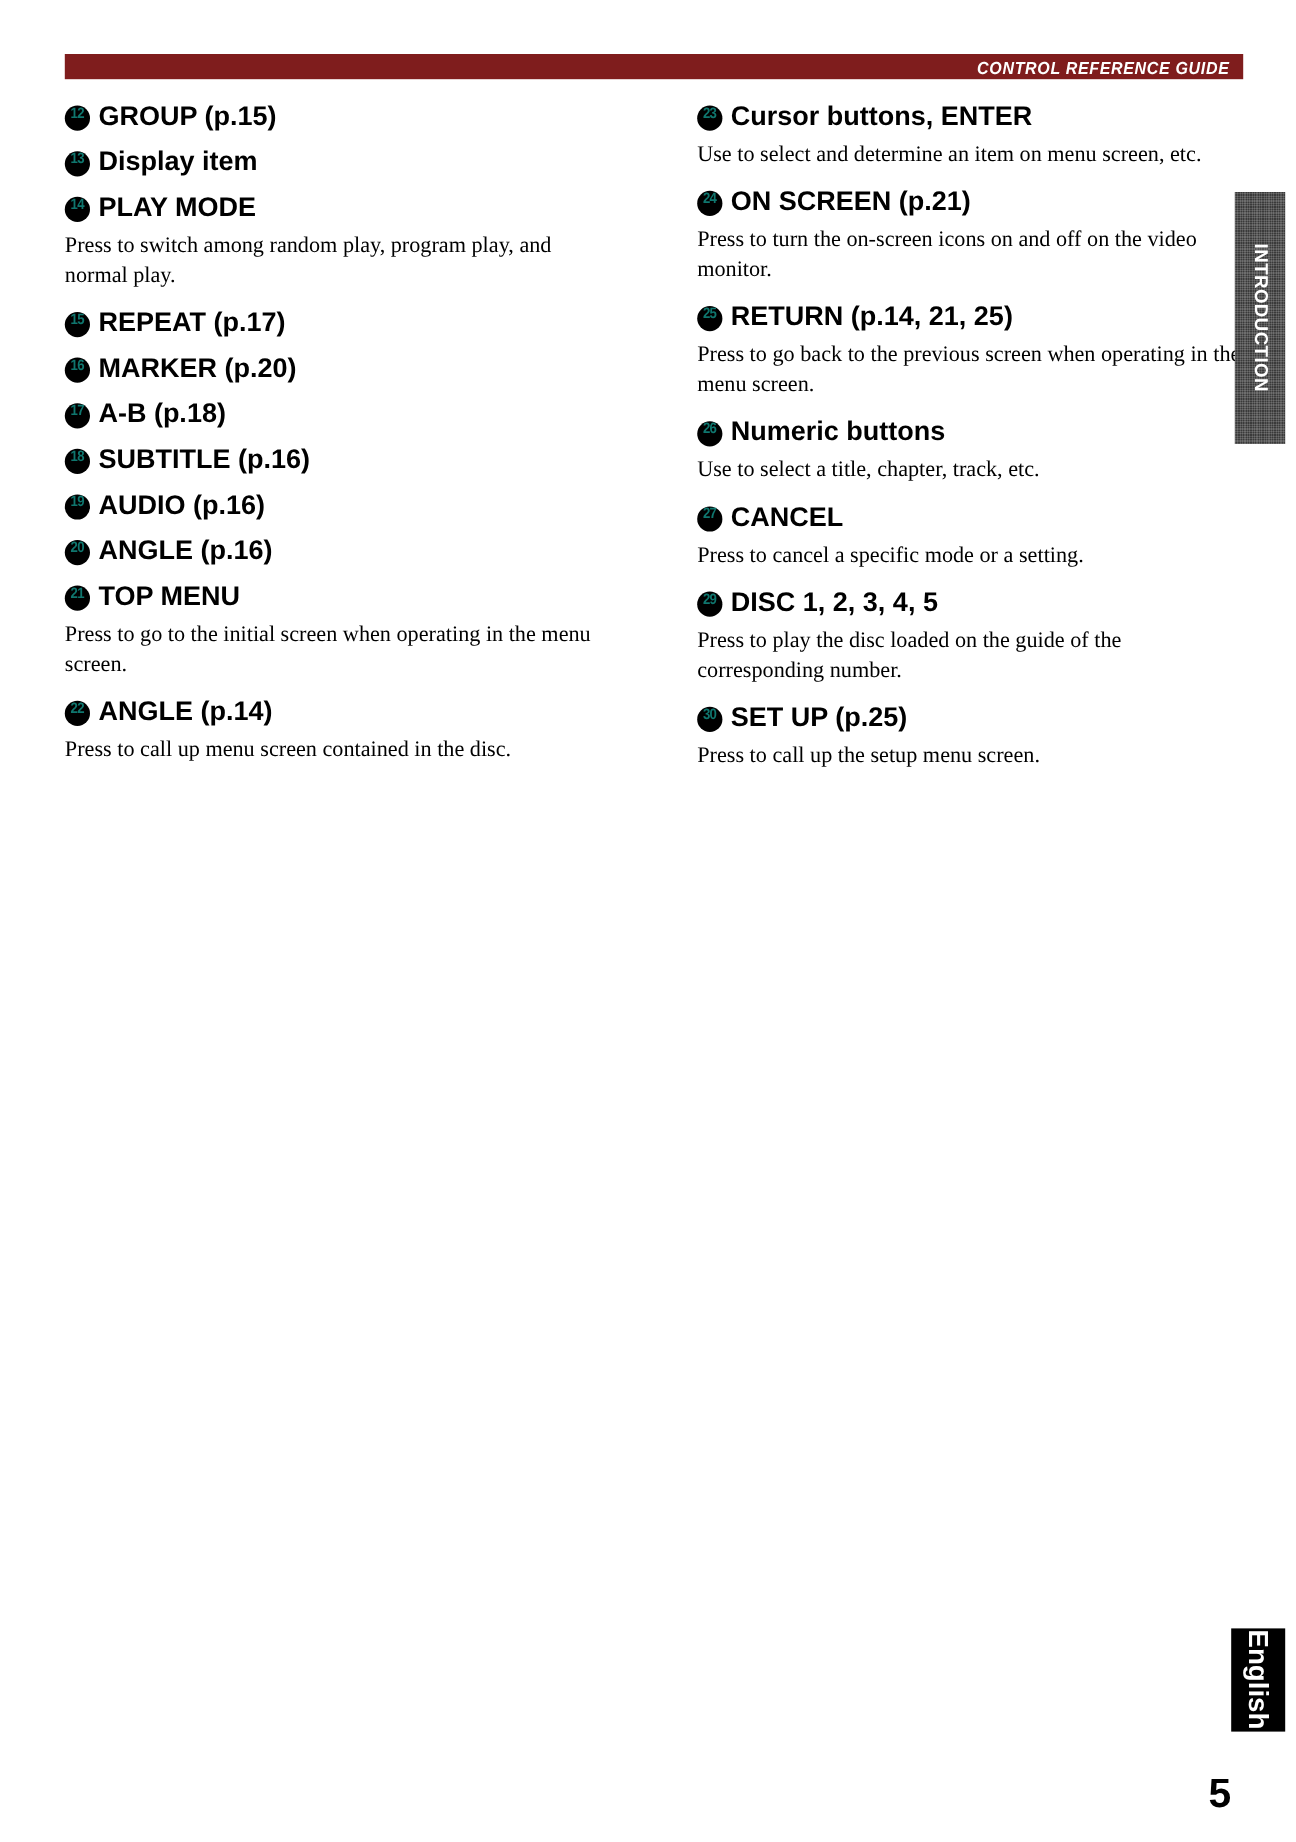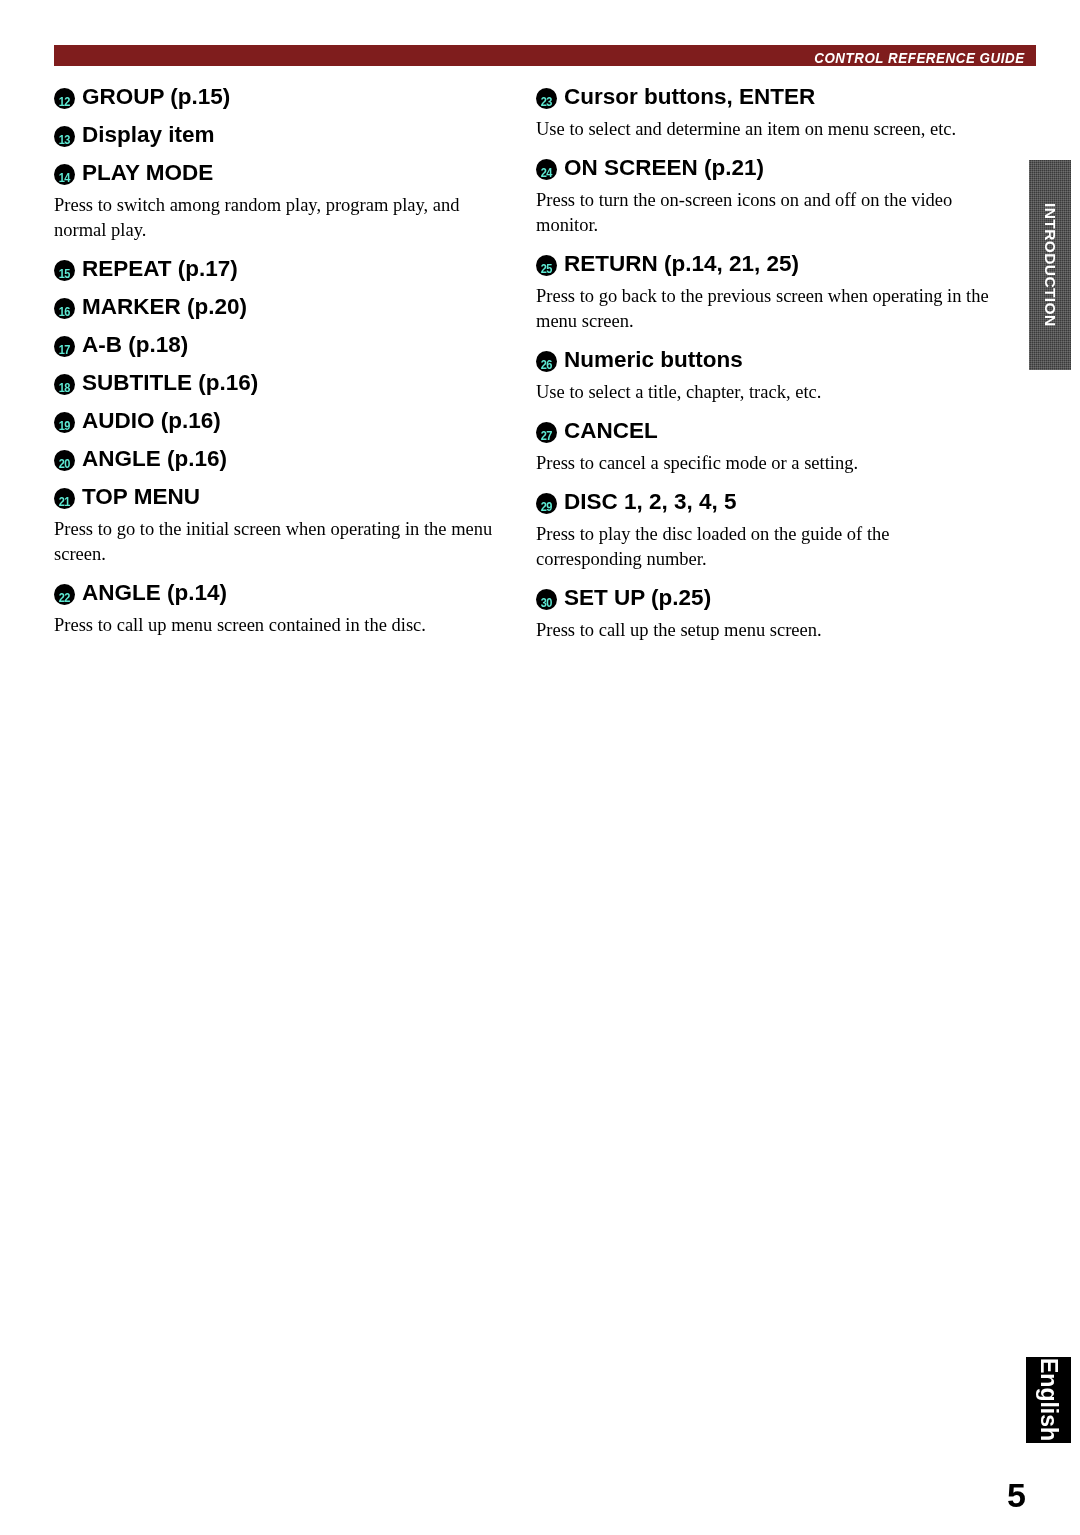--- a/index.html
+++ b/index.html
@@ -46,46 +46,46 @@
     position: absolute;
     left: 0;
     top: 78px;
     width: 1080px;
   }
   .column {
     position: absolute;
     top: 0;
   }
   .column-left  { left: 54px;  width: 460px; }
-  .column-right { left: 536px; width: 460px; }
+  .column-right { left: 581px; width: 460px; }
 
   
   .entry {
     margin: 0 0 0 0;
   }
   .entry-heading {
     font-family: "Liberation Sans", sans-serif;
     font-weight: bold;
     font-size: 22.5px;
     line-height: 38px;
     color: #000000;
     white-space: nowrap;
     display: flex;
     align-items: center;
   }
   .marker {
     display: inline-flex;
-    align-items: flex-end;
+    align-items: flex-start;
     justify-content: center;
     width: 21px;
     height: 21px;
     min-width: 21px;
     border-radius: 50%;
     background: #000000;
-    color: #5eead4;
+    color: #0f766e;
     font-family: "Liberation Sans", sans-serif;
     font-weight: bold;
     font-size: 12.5px;
     line-height: 1;
     margin-right: 7px;
     letter-spacing: -0.6px;
     transform: translateY(1px);
   }
   .marker span { transform: scaleX(0.88); display:block; }
   .entry-label { display: inline-block; }

